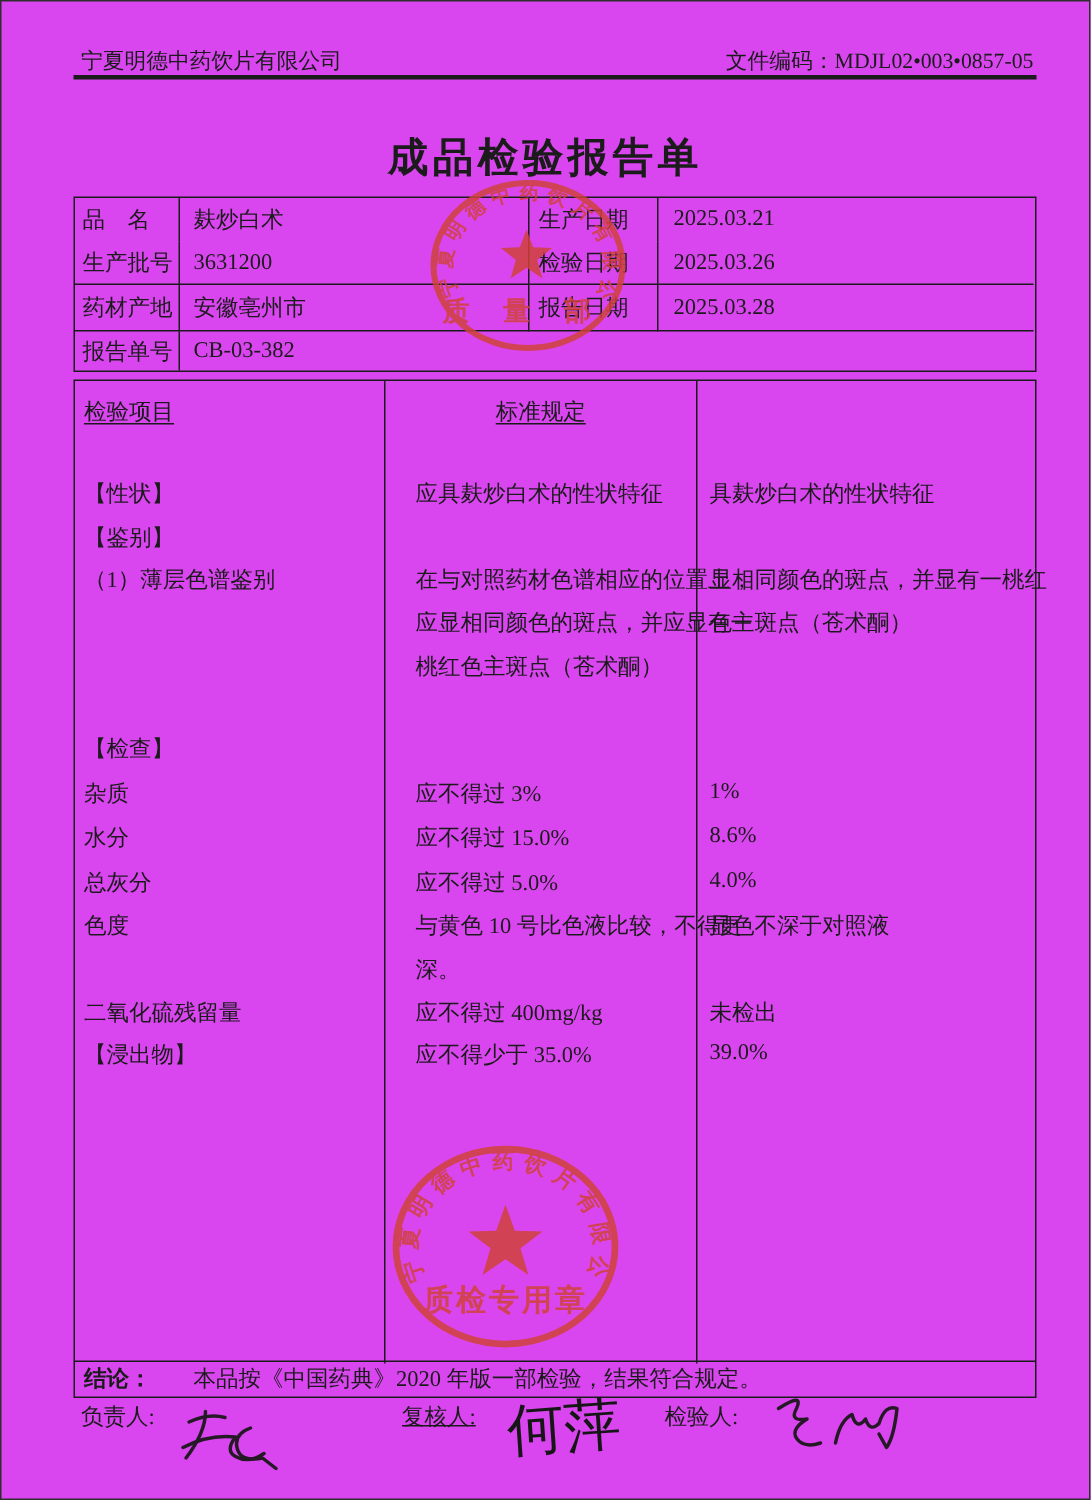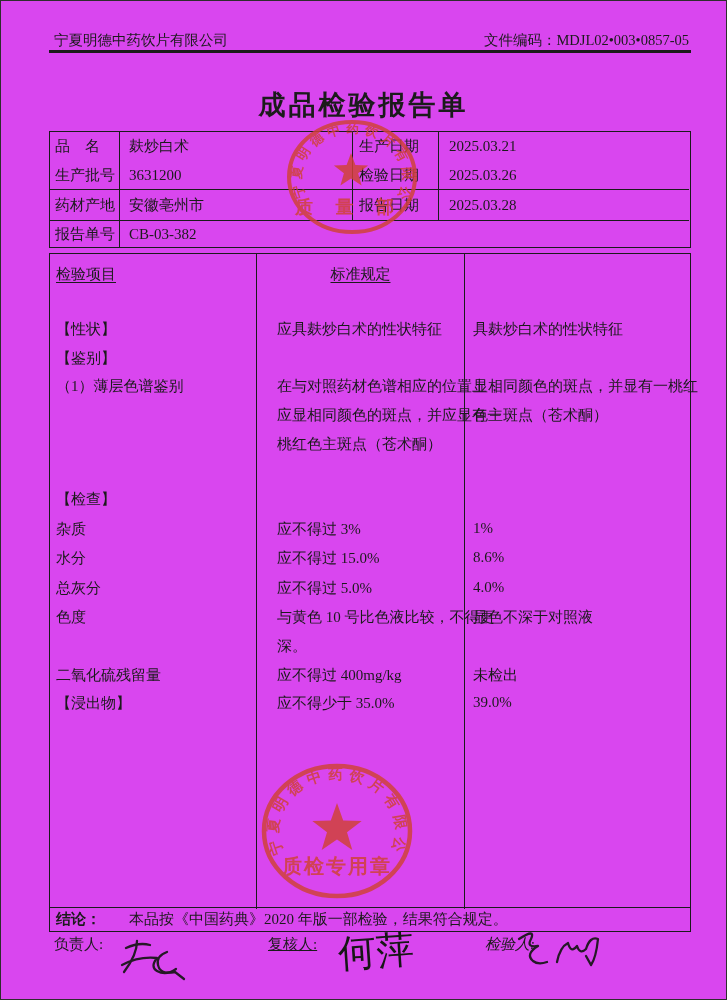--- a/index.html
+++ b/index.html
@@ -53,21 +53,21 @@
     position:absolute;left:0;right:0;bottom:0;height:24px;box-sizing:border-box;
     border-top:1.2px solid #1b1b1b;display:flex;align-items:center;
     font-size:15px;padding-left:6px;white-space:nowrap;gap:28px;
   }
   .conclusion b{font-weight:bold;}
 
   
   .sig-label{top:934px;font-size:15px;}
   .sig-resp{left:53px;}
   .sig-rev{left:267px;text-decoration:underline;}
-  .sig-insp{left:484px;font-style:italic;}
+  .sig-insp{left:442px;}
 
   .overlay{position:absolute;left:0;top:0;width:727px;height:1000px;pointer-events:none;}
   .stamp{opacity:.84;}
   .ink{opacity:.92;}
 </style>
 </head>
 <body>
 
 <div class="page">
 

